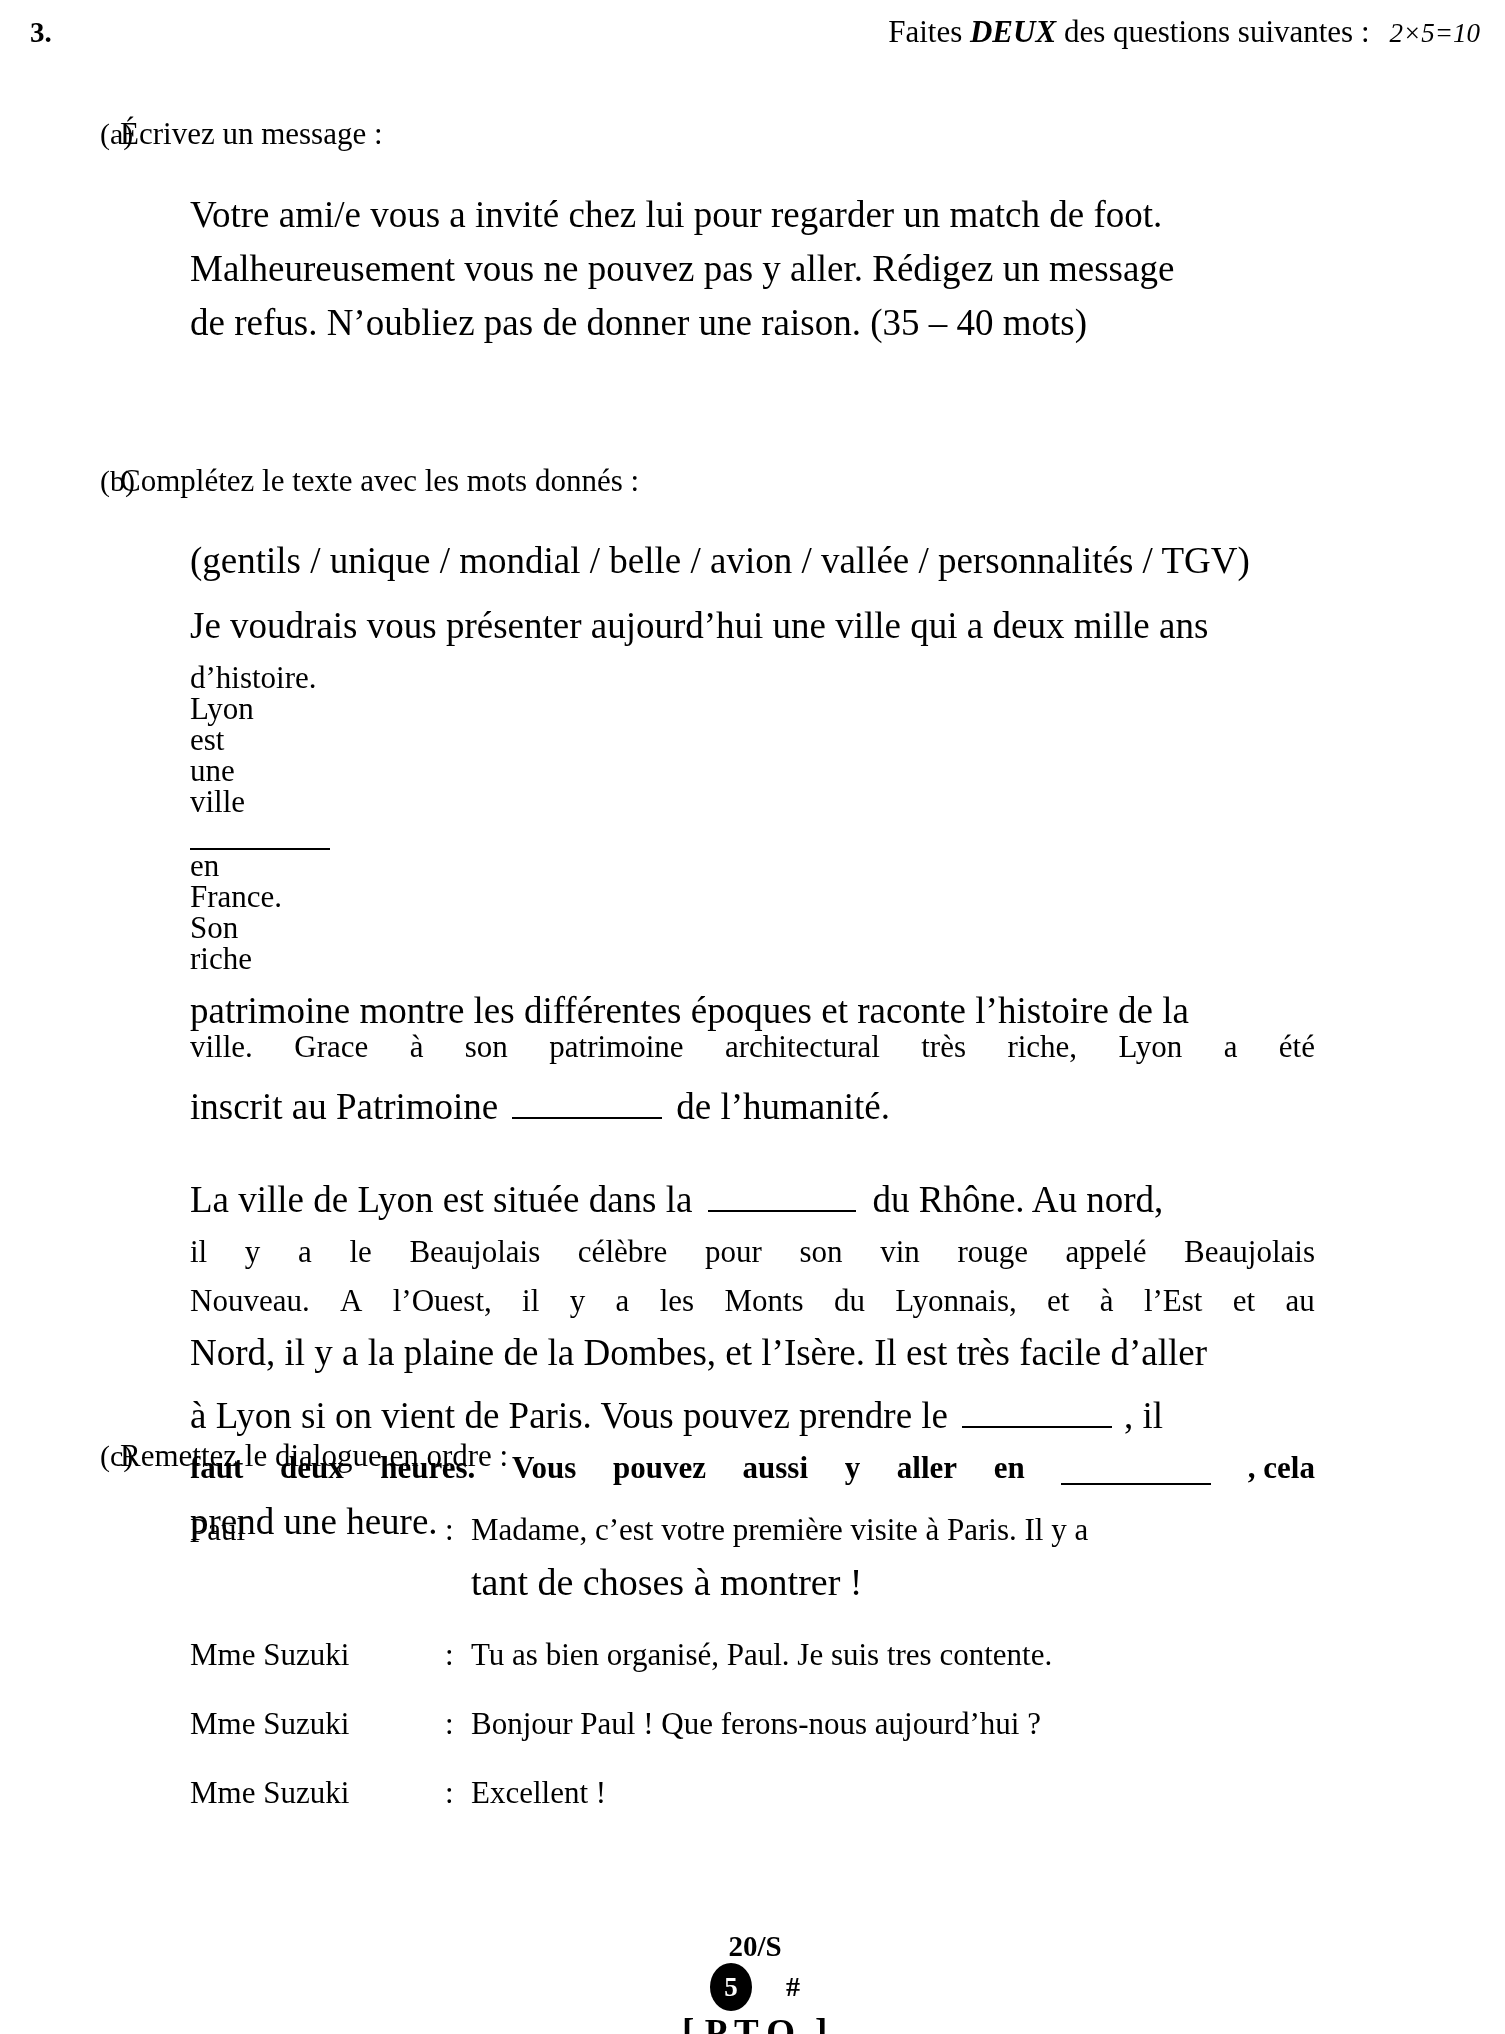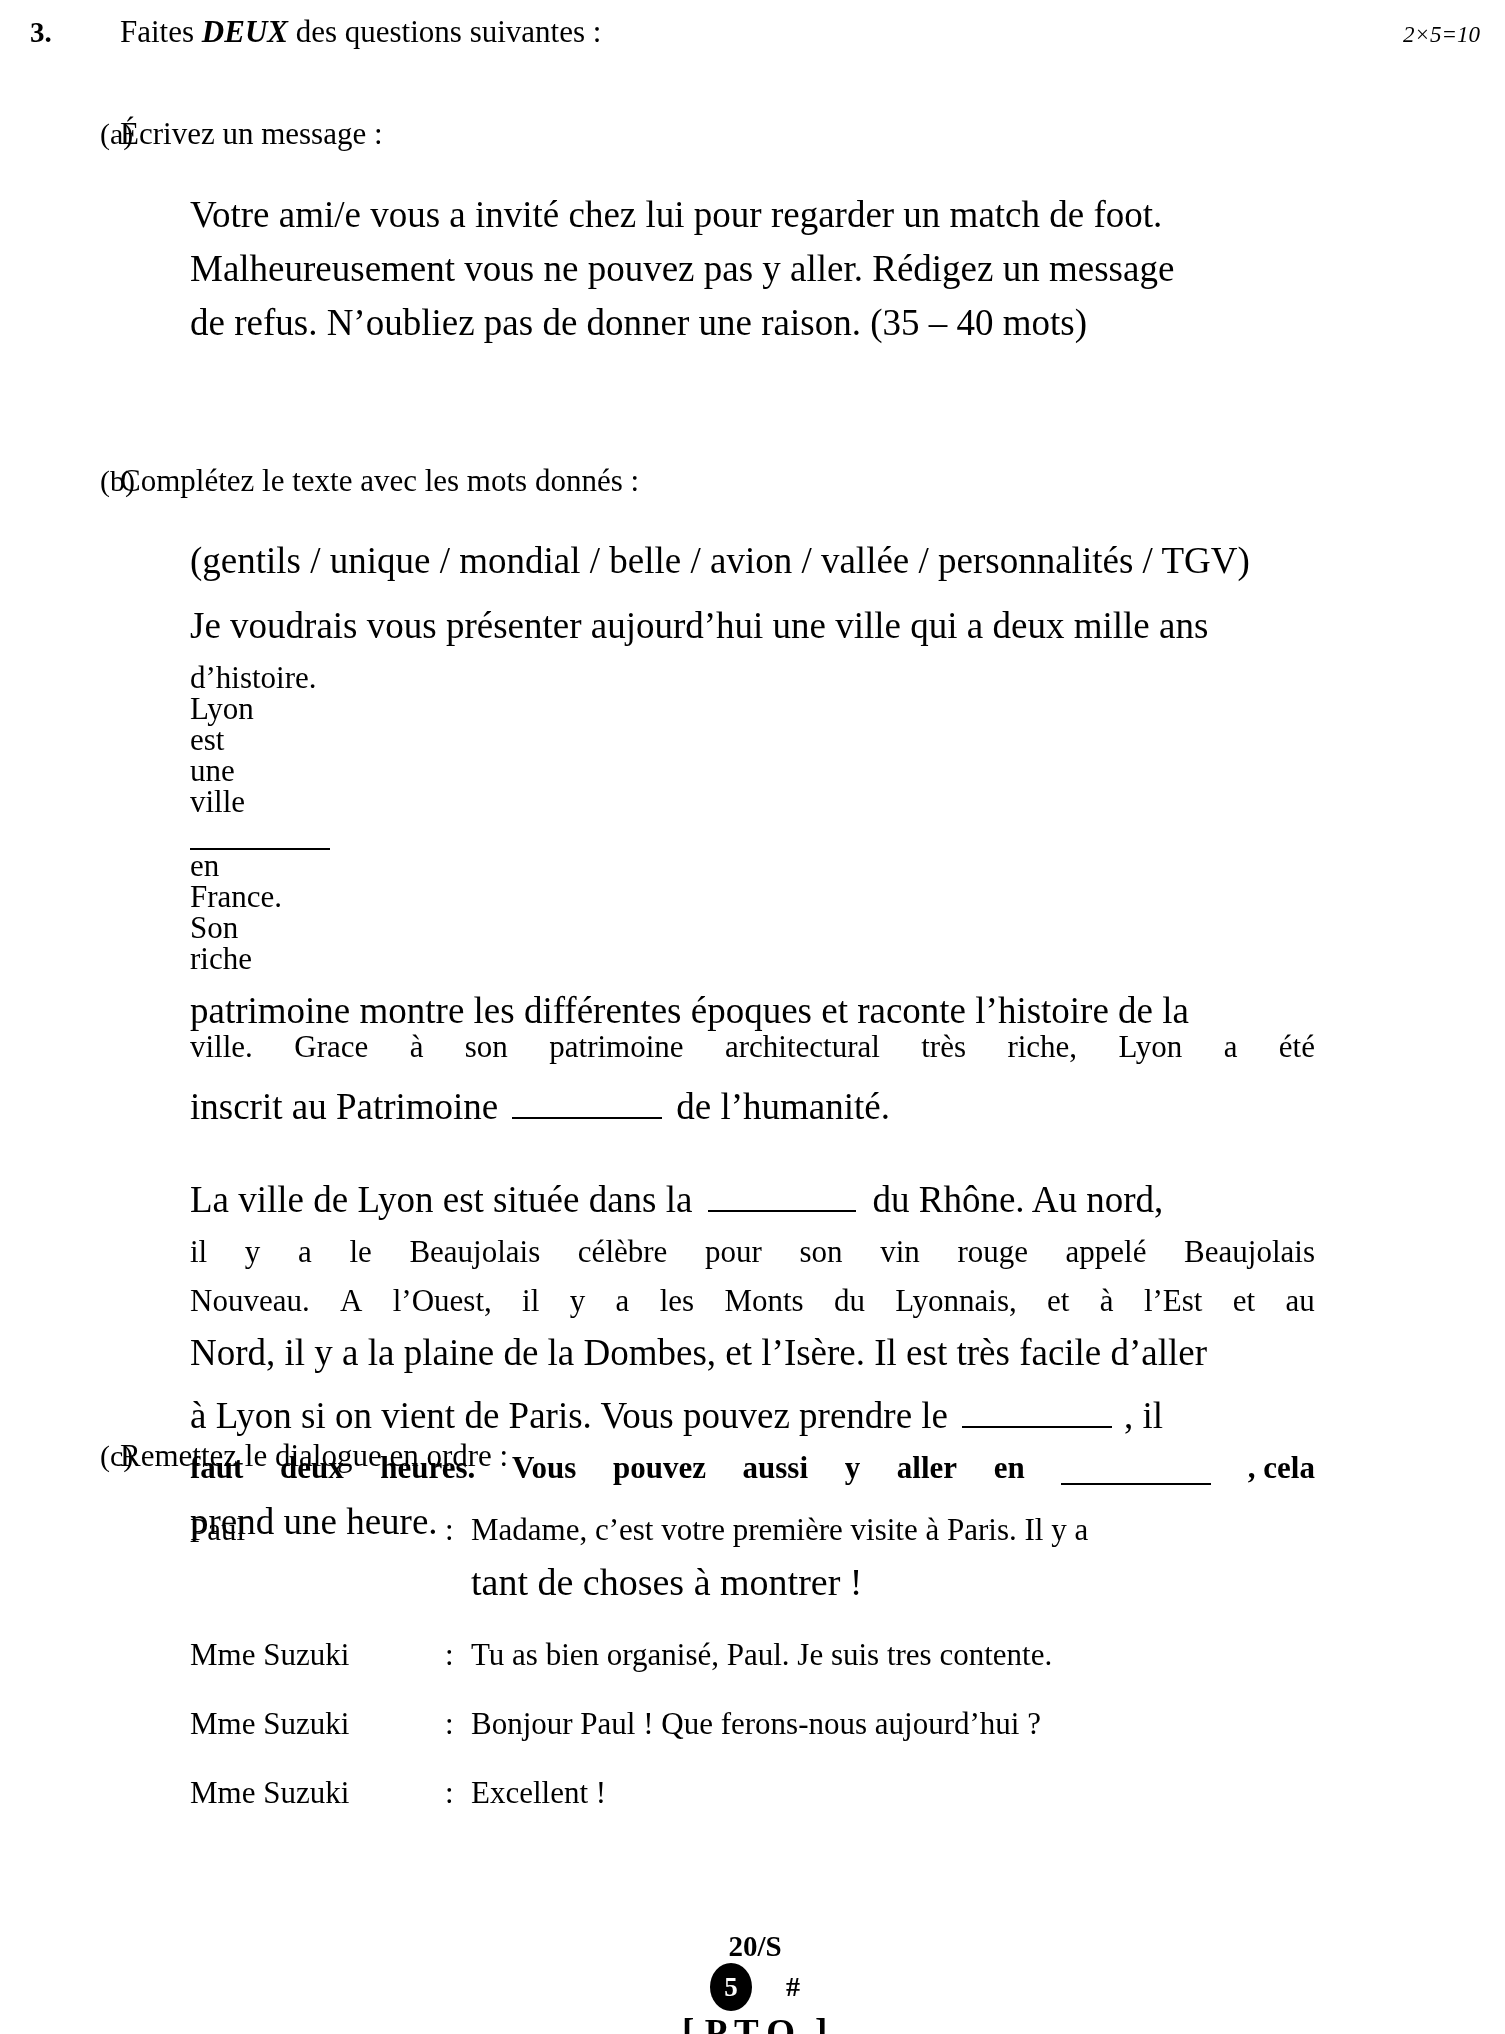--- a/index.html
+++ b/index.html
@@ -36,29 +36,30 @@
     font-size: 31px;
   }
   .q-num {
     font-weight: bold;
     width: 90px;
     flex: 0 0 90px;
     font-size: 29px;
   }
   .q-head-text {
     flex: 1 1 auto;
+    text-align: right;
   }
   .q-head-text .bold-italic {
     font-weight: bold;
     font-style: italic;
   }
   .q-marks {
     flex: 0 0 auto;
     font-style: italic;
-    font-size: 23px;
+    font-size: 27px;
     white-space: nowrap;
     padding-left: 20px;
   }
 
   
   .part {
     position: absolute;
     left: 30px;
     width: 1450px;
     font-size: 31px;

